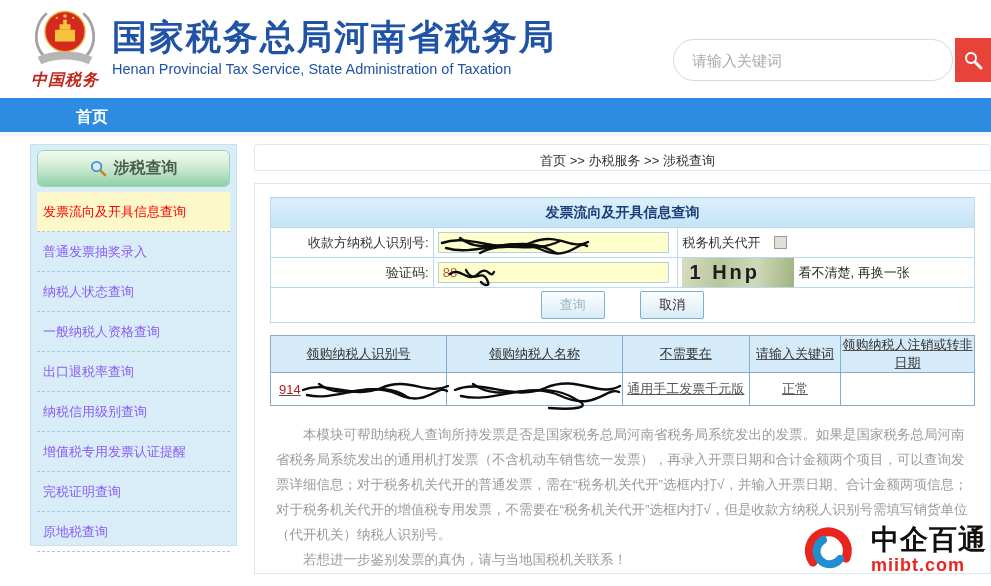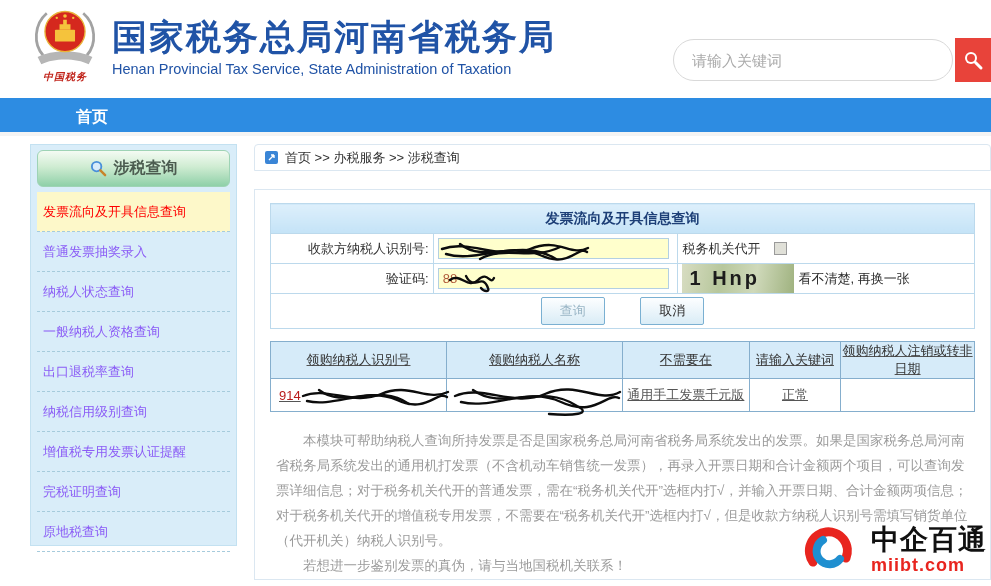--- a/index.html
+++ b/index.html
@@ -3,21 +3,21 @@
 <meta charset="utf-8">
 <style>
   * { margin:0; padding:0; box-sizing:border-box; }
   html,body { background:#fff; }
   body { font-family:"Liberation Sans","DejaVu Sans",sans-serif; }
   .page { position:relative; width:991px; height:586px; background:#fff; overflow:hidden; margin:0 auto; }
 
   
   .hdr { position:relative; height:98px; background:#fff; }
   .logo-wrap { position:absolute; left:22px; top:6px; width:86px; text-align:center; }
-  .logo-caption { color:#c1251c; font-size:10px; font-weight:bold; font-style:italic; letter-spacing:1px; margin-top:-2px; }
+  .logo-caption { color:#c1251c; font-size:16px; font-weight:bold; font-style:italic; letter-spacing:1px; margin-top:-2px; }
   .titles { position:absolute; left:112px; top:14px; }
   .title-cn { font-size:35px; font-weight:bold; color:#2053a6; letter-spacing:2px; line-height:1.3; }
   .title-en { font-size:14.5px; color:#2053a6; margin-top:1px; }
   .search { position:absolute; right:0; top:38px; display:flex; align-items:center; }
   .search-input { width:280px; height:42px; border:1px solid #d9d9d9; border-radius:22px; padding:0 18px; font-size:15px; color:#555; outline:none; }
   .search-input::placeholder { color:#aaa; }
   .search-btn { width:36px; height:44px; margin-left:2px; background:#e8433a; border:none; display:flex; align-items:center; justify-content:center; cursor:pointer; }
 
   
   .nav { height:38px; background:#2d8ce2; display:flex; padding-left:34px; border-bottom:4px solid #f4f4f4;flex-direction:column; }
@@ -29,21 +29,21 @@
   .sidebar { width:207px; margin-left:30px; height:402px; background:#d9edf9; border:1px solid #c3e1f1; padding:5px 6px; }
   .side-header { height:37px; border-radius:6px; border:1px solid #9ed3b5;
     background:linear-gradient(180deg,#f4fbf3 0%,#cfecd2 45%,#8fd0a8 100%);
     display:flex; align-items:center; justify-content:center; gap:7px;
     font-size:16px; font-weight:bold; color:#4c5c50; cursor:pointer; }
   .side-menu { margin-top:5px; }
   .side-item { padding:11px 6px 10px; font-size:13px; color:#8b5cf6; border-bottom:1px dashed #a6cbdc; cursor:pointer; }
   .side-item.active { background:#fdf8c9; color:#fe0000; }
 
   .main { flex:1; margin-left:17px; display:flex; flex-direction:column; min-width:0; }
-  .breadcrumb { border:1px solid #dbe7f1; border-radius:4px 4px 0 0; height:27px; display:flex; align-items:center; gap:7px; padding-left:10px; font-size:13px; color:#333; margin-bottom:18px; }
+  .breadcrumb { border:1px solid #dbe7f1; border-radius:4px 4px 0 0; height:27px; display:flex; align-items:center; gap:7px; padding-left:10px; font-size:13px; color:#333; margin-bottom:12px;flex-direction:column; }
   .main-box { border:1px solid #dbe7f1; flex:1; padding:13px 15px 0; }
 
   
   table.form { width:100%; border-collapse:collapse; font-size:13px; color:#333; }
   table.form td { border:1px solid #bcd9ec; height:30px; padding:0 4px; vertical-align:middle; }
   td.form-title { background:linear-gradient(180deg,#ddeffb 0%,#c4e3f7 100%); text-align:center; font-weight:bold; color:#1d3f77; font-size:14px; }
   td.lbl { text-align:right; white-space:nowrap; }
   .yfield { position:relative; display:inline-block; width:100%; }
   input.yellow { width:98%; height:21px; background:#ffffcc; border:1px solid #b3d0e2; font-size:13px; padding:0 4px; color:#a8a83a; outline:none; }
   input.yellow.red { color:#b05a3a; }

